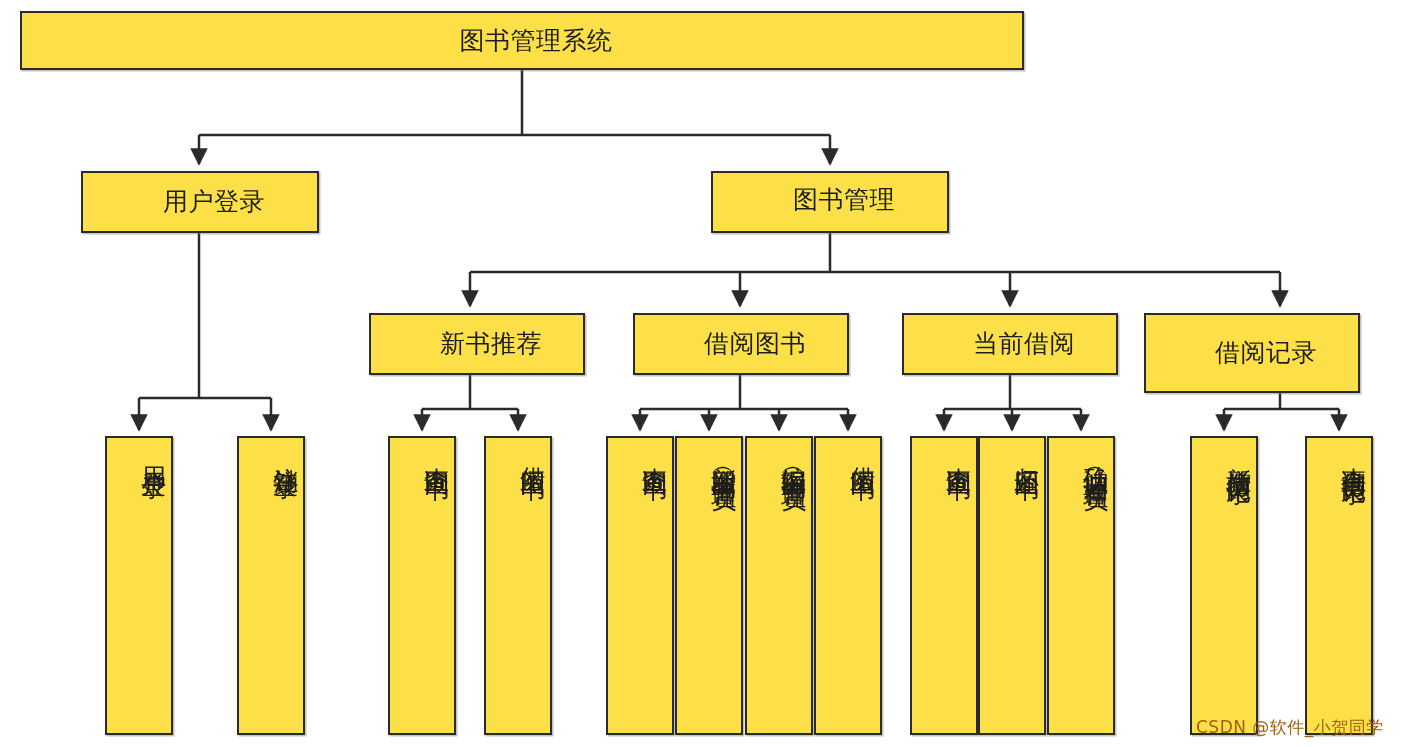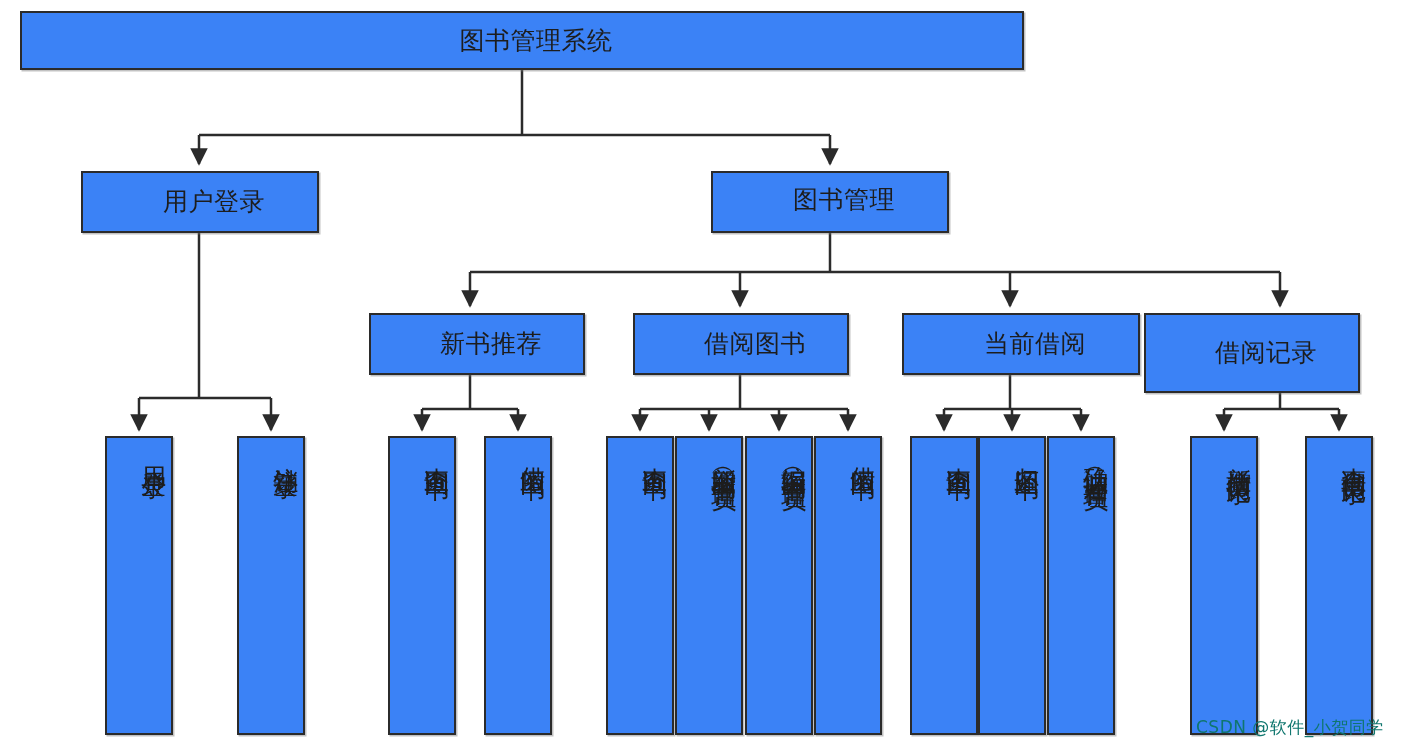--- a/index.html
+++ b/index.html
@@ -22,21 +22,21 @@
     position: absolute;
     left: 0;
     top: 0;
     width: 1405px;
     height: 747px;
     pointer-events: none;
   }
   .node {
     position: absolute;
     box-sizing: border-box;
-    background: #3b82f6;
+    background: #fde047;
     border: 2.5px solid #2b2b2b;
     display: flex;
     align-items: center;
     justify-content: center;
     color: #1d1d1d;
     box-shadow: 1.5px 1.5px 0 rgba(120,120,120,0.45);
     padding-left: 28px;
   }
   .node .label {
     display: block;
@@ -61,21 +61,21 @@
     writing-mode: vertical-rl;
     text-orientation: upright;
     font-size: 25px;
     line-height: 1.05;
     letter-spacing: 3px;
     white-space: nowrap;
   }
   .watermark {
     position: absolute;
     font-size: 17px;
-    color: #0f766e;
+    color: #a16207;
     white-space: nowrap;
     letter-spacing: 0.5px;
   }
 </style>
 </head>
 <body>
 
 <div id="canvas">
 
   <svg id="wires" viewBox="0 0 1405 747" xmlns="http://www.w3.org/2000/svg">
@@ -138,21 +138,21 @@
   <div class="node h" style="left:711px; top:171px; width:238px; height:62px;font-family:Liberation Mono, monospace;">
     <span class="label">图书管理</span>
   </div>
 
   <div class="node h" style="left:362px; top:313px; width:216px; height:62px;margin-left:7px;">
     <span class="label">新书推荐</span>
   </div>
   <div class="node h" style="left:633px; top:313px; width:216px; height:62px;">
     <span class="label">借阅图书</span>
   </div>
-  <div class="node h" style="left:902px; top:313px; width:238px; height:62px;">
+  <div class="node h" style="left:902px; top:313px; width:216px; height:62px;">
     <span class="label">当前借阅</span>
   </div>
   <div class="node h" style="left:1144px; top:313px; width:216px; height:80px;">
     <span class="label">借阅记录</span>
   </div>
 
   <div class="node v" style="left:105px; top:436px; width:68px; height:299px;">
     <span class="label">用户登录</span>
   </div>
   <div class="node v" style="left:237px; top:436px; width:68px; height:299px;">

